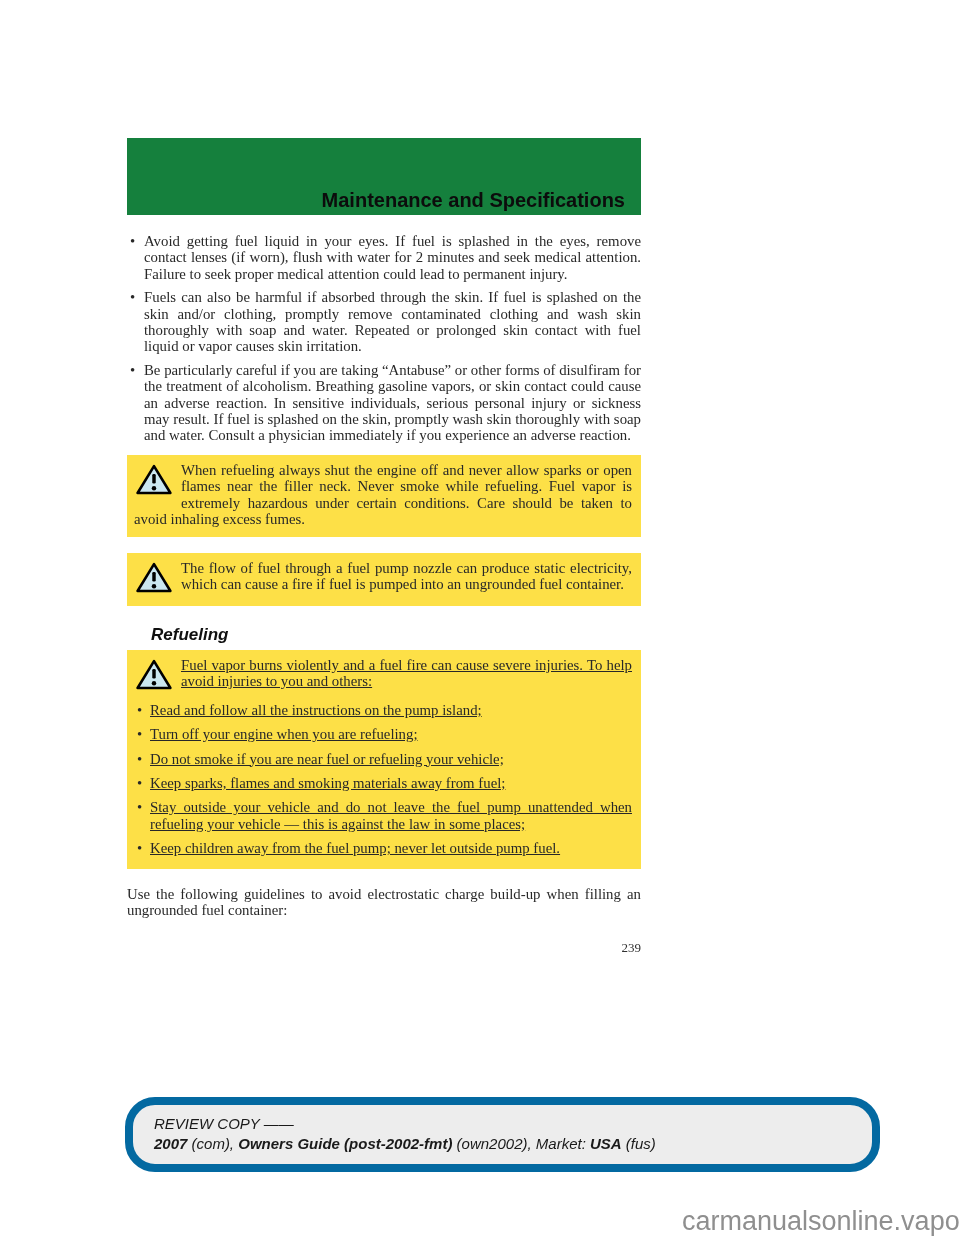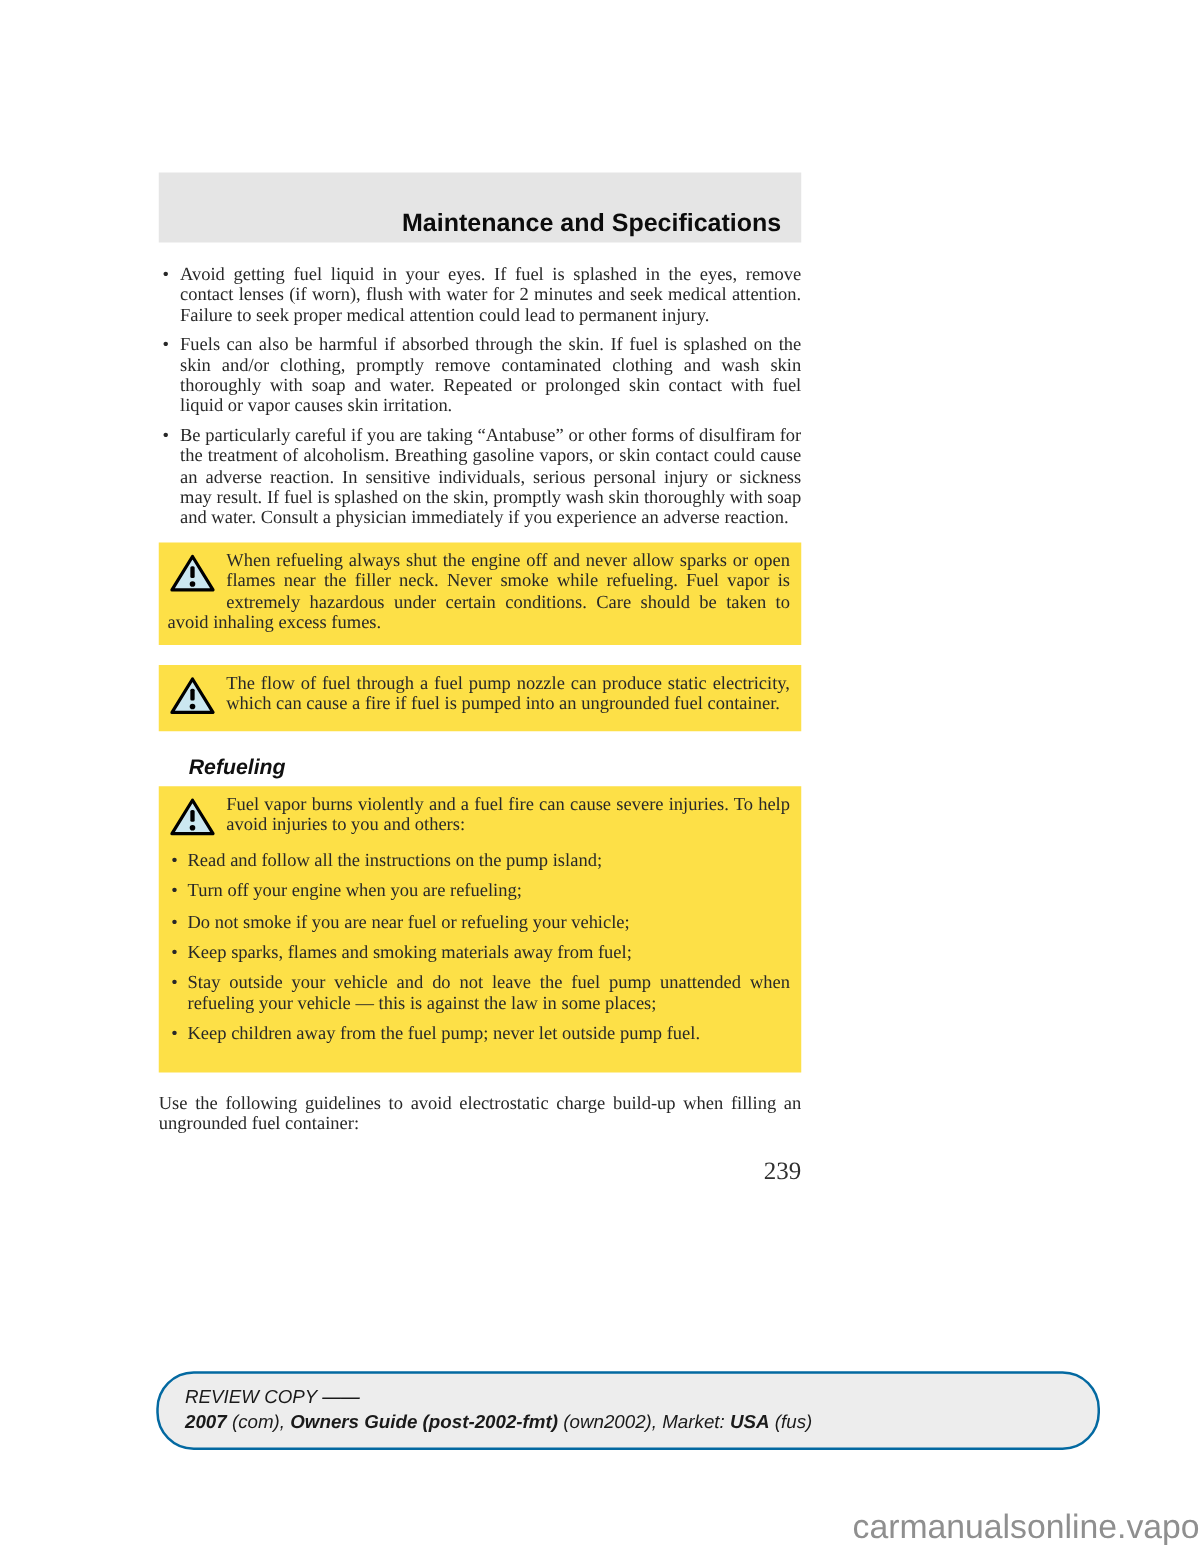--- a/index.html
+++ b/index.html
@@ -4,49 +4,49 @@
 <style>
   html,body { margin:0; padding:0; background:#ffffff; }
   .page {
     position:relative; width:960px; height:1242px; background:#ffffff;
     overflow:hidden; font-family:"Liberation Serif", serif; color:#282828;
   }
   .content {
     position:absolute; left:127px; top:138px; width:514px;
     font-size:14.8px; line-height:16.4px;
   }
-  .chapter-header { height:56px; background:#e5e5e5; position:relative; }
+  .chapter-header { height:77px; background:#15803d; position:relative; }
   .chapter-title {
     position:absolute; right:16px; bottom:7px;
     font-family:"Liberation Sans", sans-serif; font-weight:bold;
     font-size:20px; color:#0c0c0c; white-space:nowrap;
   }
   .bullet-list { margin-top:18px; }
   .b-item { position:relative; padding-left:17px; margin-bottom:7px; text-align:justify; }
   .b-item .marker { position:absolute; left:3px; }
   .warning-box {
     background:#fde047; margin-top:11px; padding:7px 9px 9px 7px;
     text-align:justify; overflow:hidden;
   }
   .warning-box.second { margin-top:16px; }
   .warn-icon { float:left; width:40px; height:34px; margin:1px 6px 2px 1px; }
   .warn-icon svg { display:block; }
   .section-heading {
     margin-top:21px; font-family:"Liberation Sans", sans-serif;
     font-weight:bold; font-style:italic; font-size:17px; color:#101010;margin-left:24px;
   }
-  .warning-box.rules { margin-top:7px; padding-bottom:22px; }
+  .warning-box.rules { margin-top:7px; padding-bottom:12px;text-decoration:underline; }
   .rules .box-bullets { margin-top:12px; clear:both; }
   .rules .b-item { padding-left:16px; margin-bottom:8px; }
   .rules .b-item:last-child { margin-bottom:0; }
   .closing { margin:17px 0 0 0; text-align:justify; }
-  .page-number { margin-top:22px; text-align:right; font-size:20px; color:#303030; }
+  .page-number { margin-top:22px; text-align:right; font-size:13px; color:#303030; }
   .footer-box {
     position:absolute; left:125px; top:1097px; width:755px; box-sizing:border-box;
-    border:2px solid #0369a1; border-radius:30px; background:#ededed;
+    border:8px solid #0369a1; border-radius:30px; background:#ededed;
     padding:9px 12px 10px 21px;
     font-family:"Liberation Sans", sans-serif; font-style:italic;
     font-size:15px; line-height:20px; color:#1a1a1a;
   }
   .footer-box .bold { font-weight:bold; }
   .watermark {
     position:absolute; left:682px; top:1206px;
     font-family:"Liberation Sans", sans-serif; font-size:27px; color:#8f8f8f;
   }
 </style>

